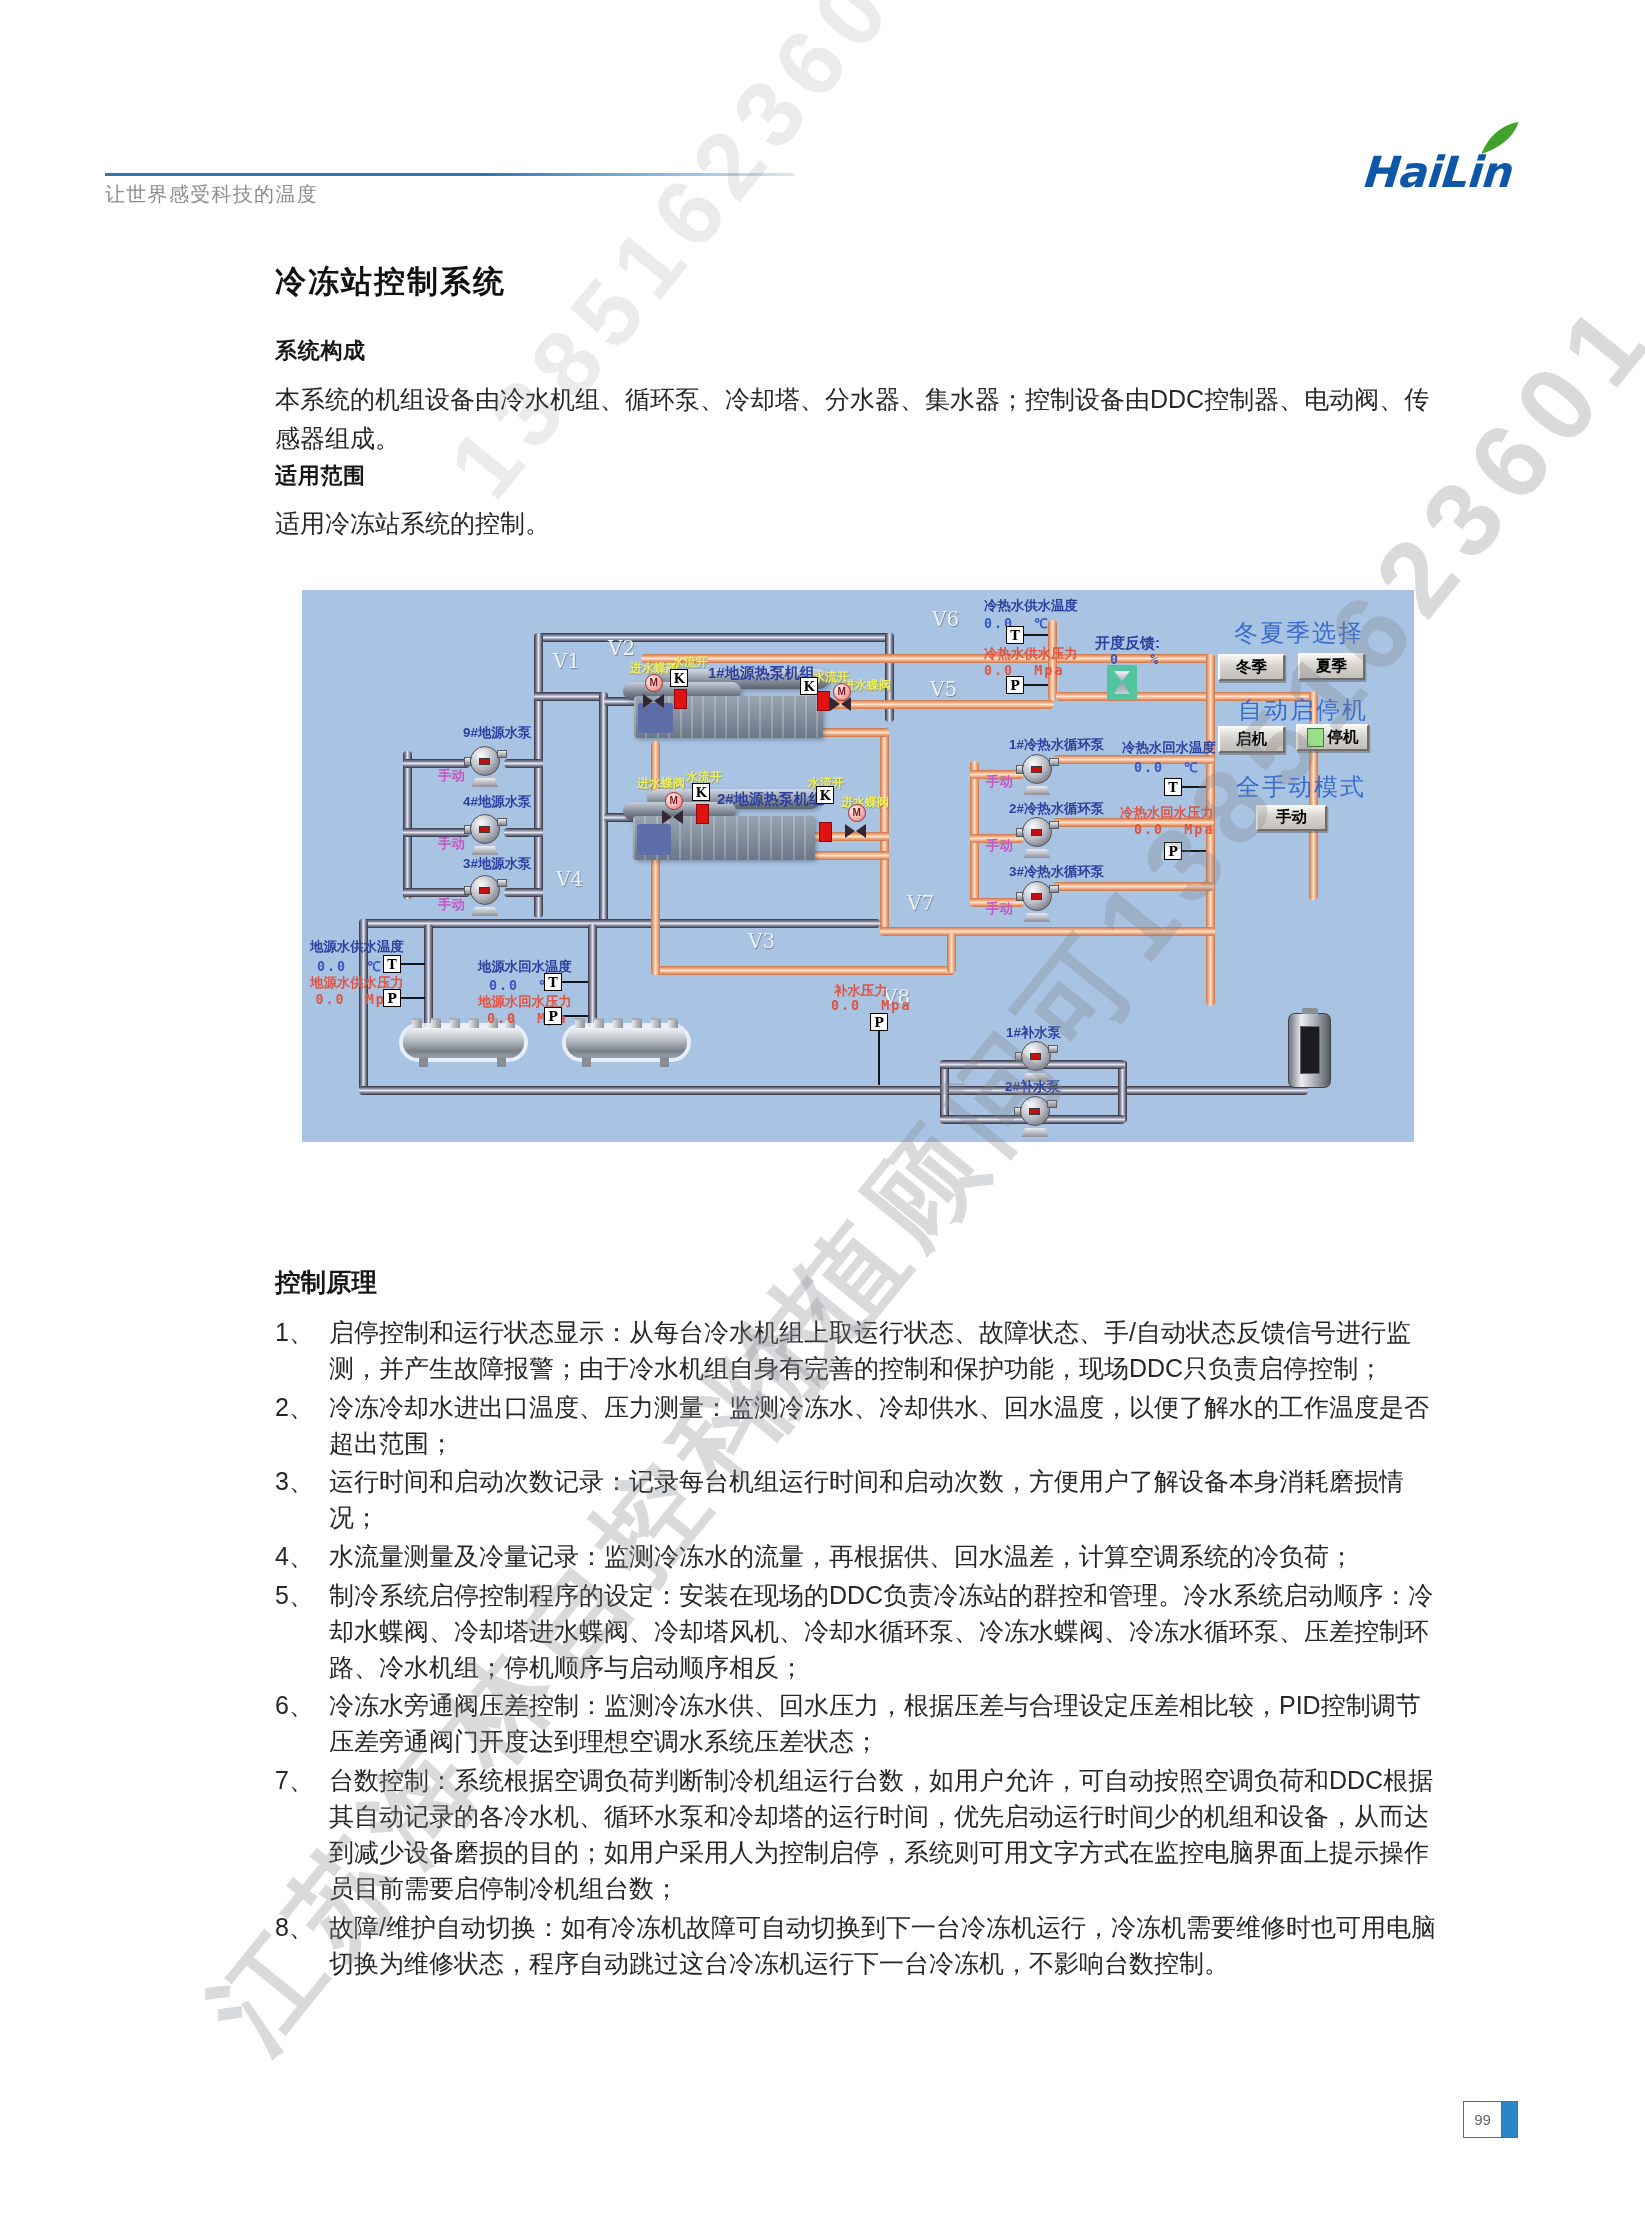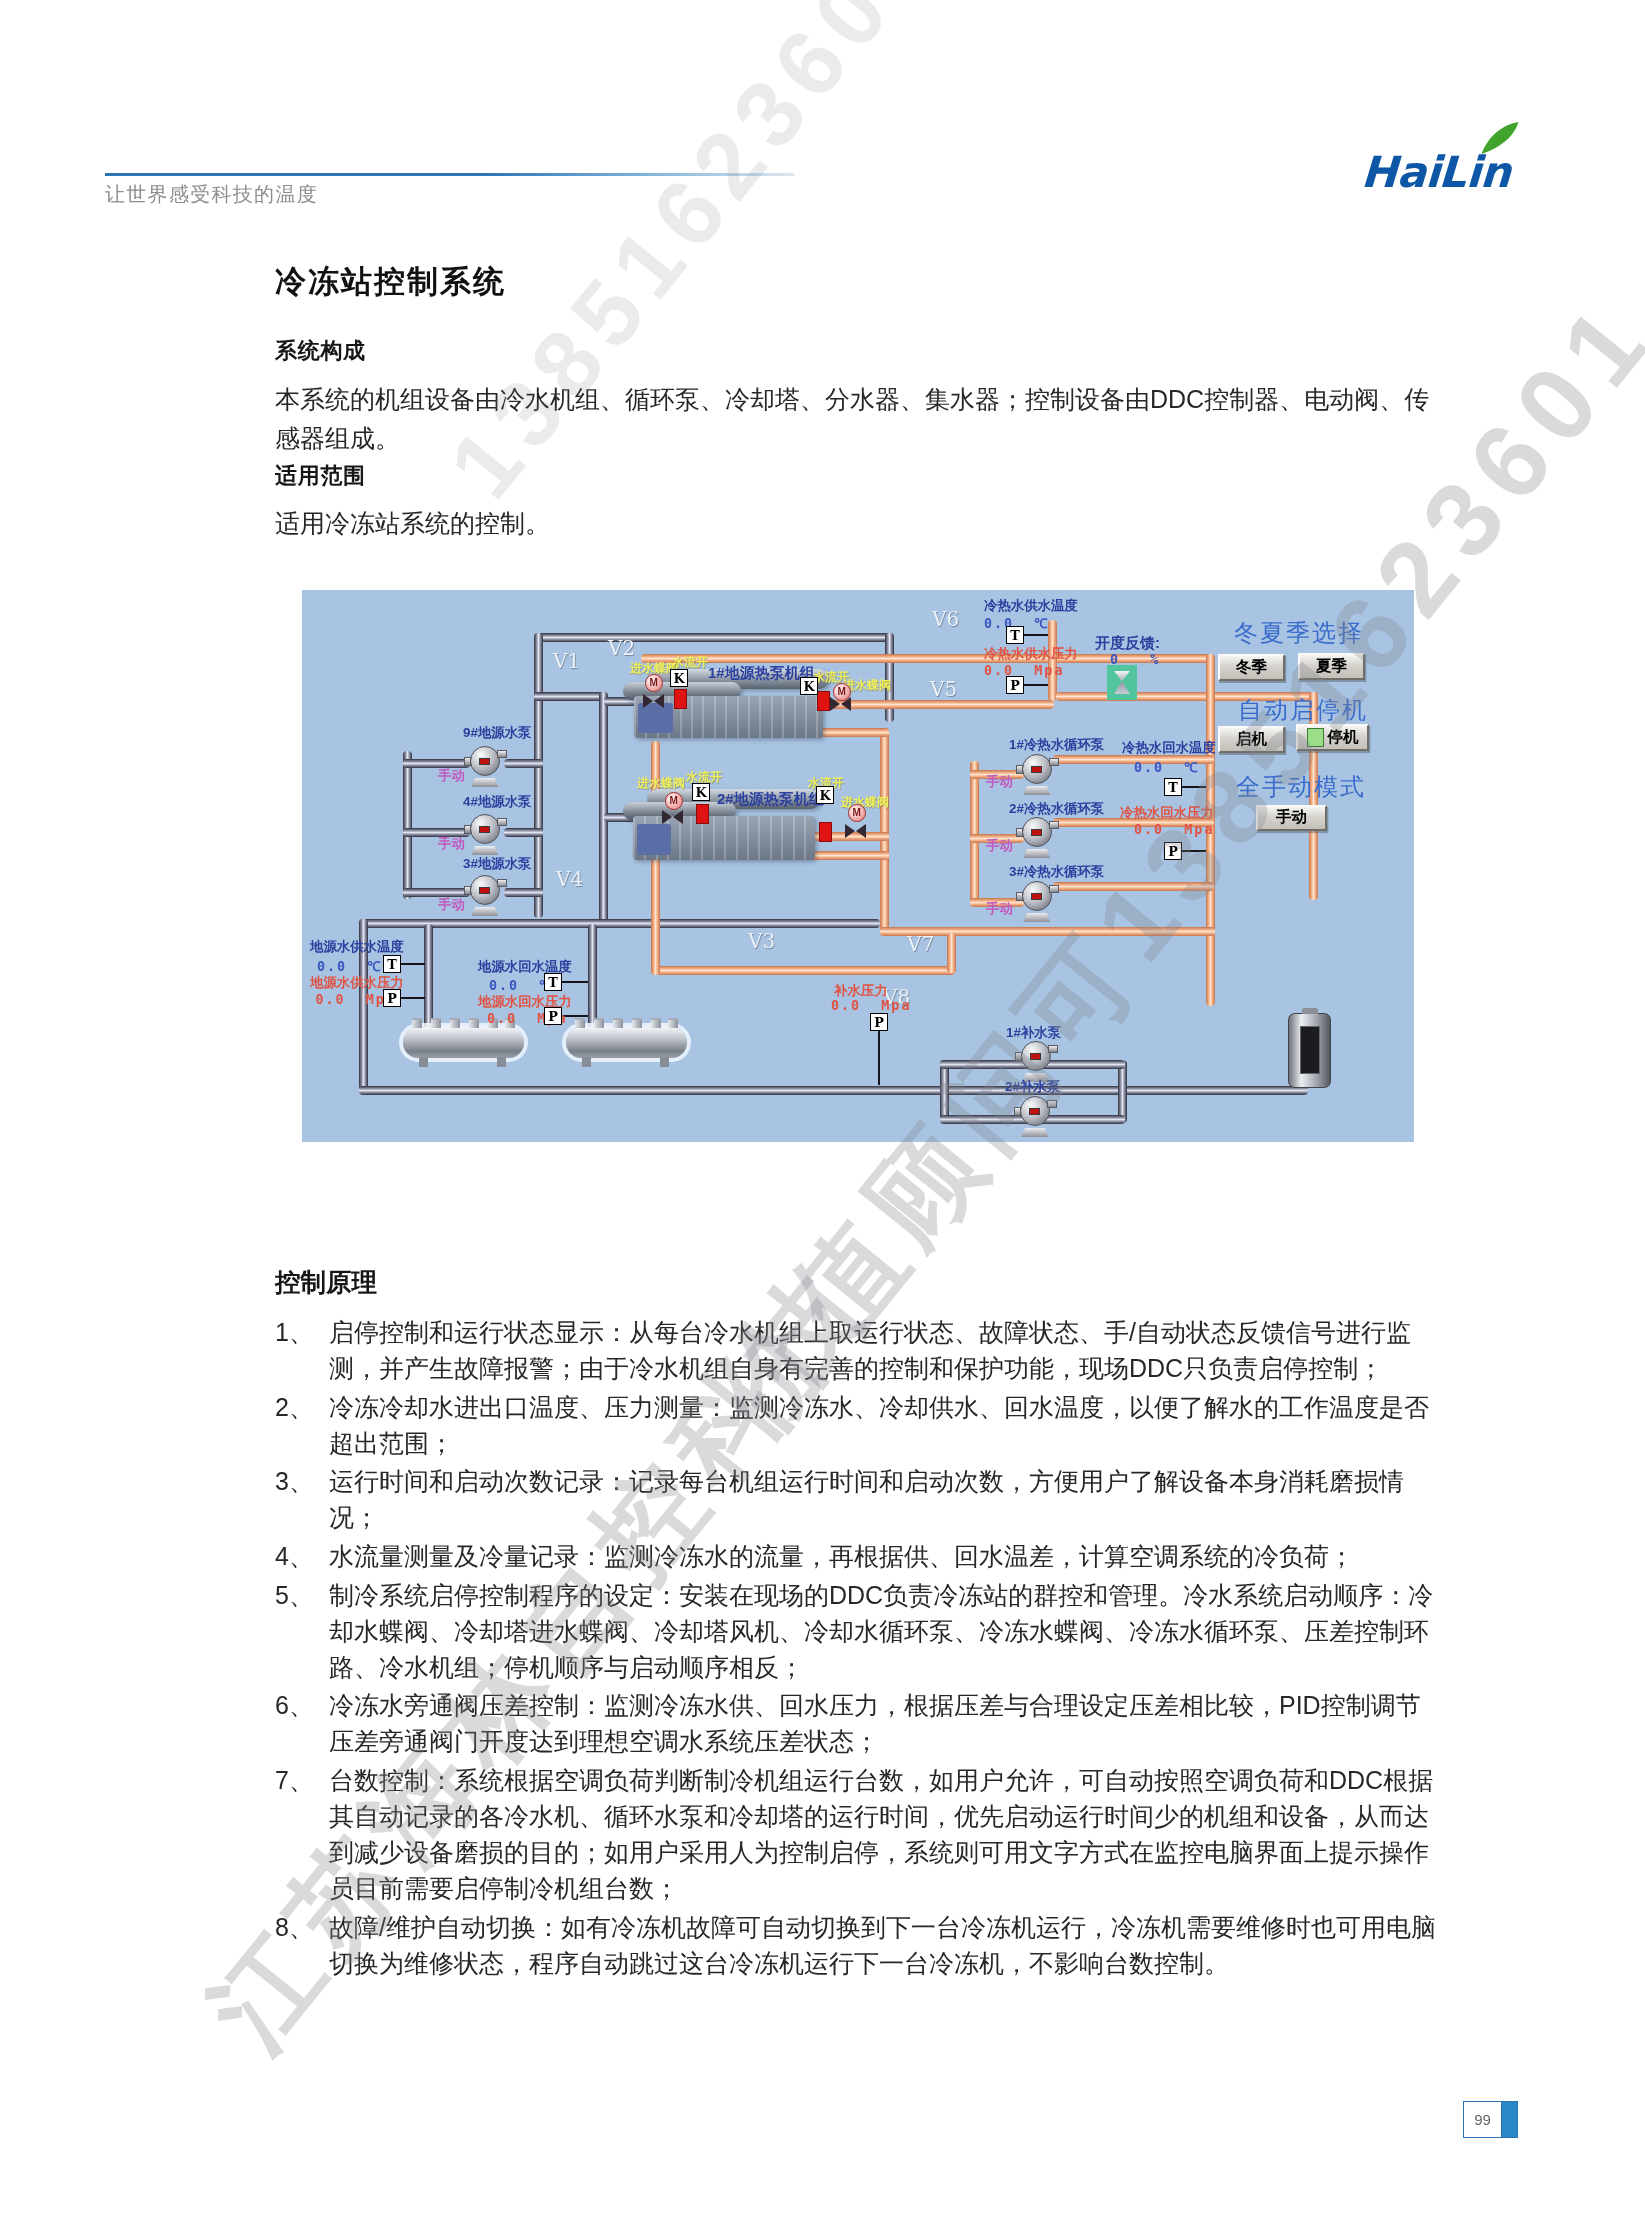--- a/index.html
+++ b/index.html
@@ -187,21 +187,21 @@
   <div class="oh" style="left:668px;top:180px;width:54px;"></div>
   <div class="oh" style="left:668px;top:244px;width:54px;"></div>
   <div class="oh" style="left:668px;top:308px;width:54px;"></div>
 
   <div class="vtag" style="left:251px;top:59px;">V1</div>
   <div class="vtag" style="left:306px;top:46px;">V2</div>
   <div class="vtag" style="left:446px;top:339px;">V3</div>
   <div class="vtag" style="left:254px;top:277px;">V4</div>
   <div class="vtag" style="left:628px;top:87px;">V5</div>
   <div class="vtag" style="left:630px;top:17px;">V6</div>
-  <div class="vtag" style="left:605px;top:301px;margin-top:41px;">V7</div>
+  <div class="vtag" style="left:605px;top:301px;">V7</div>
   <div class="vtag" style="left:581px;top:395px;">V8</div>
 
   <div class="blabel" style="left:161px;top:134px;">9#地源水泵</div>
   <div class="pump" style="left:166px;top:155px;">
     <div class="pbody"></div>
       <div class="pcore"></div>
       <div class="pbase"></div>
       <div class="pfl"></div>
       <div class="pfr"></div>
     </div>

